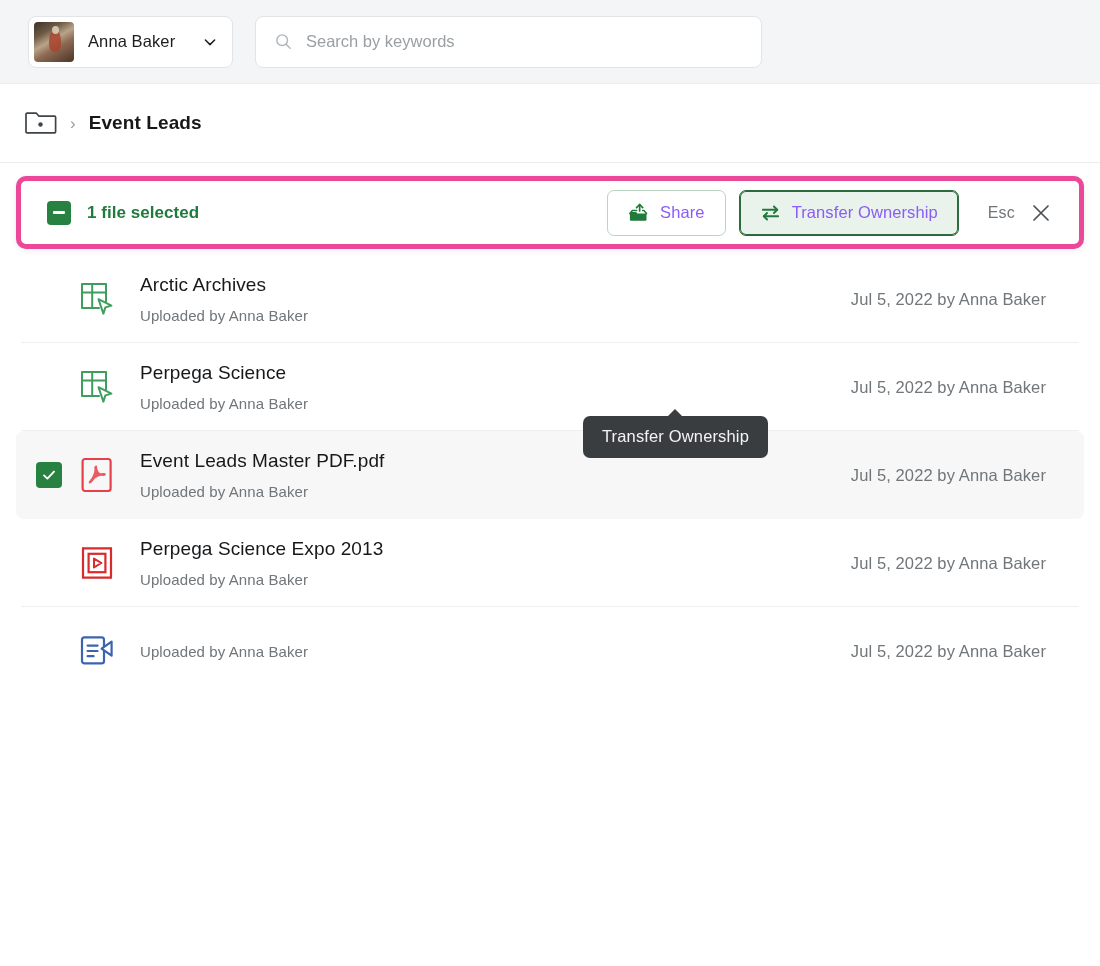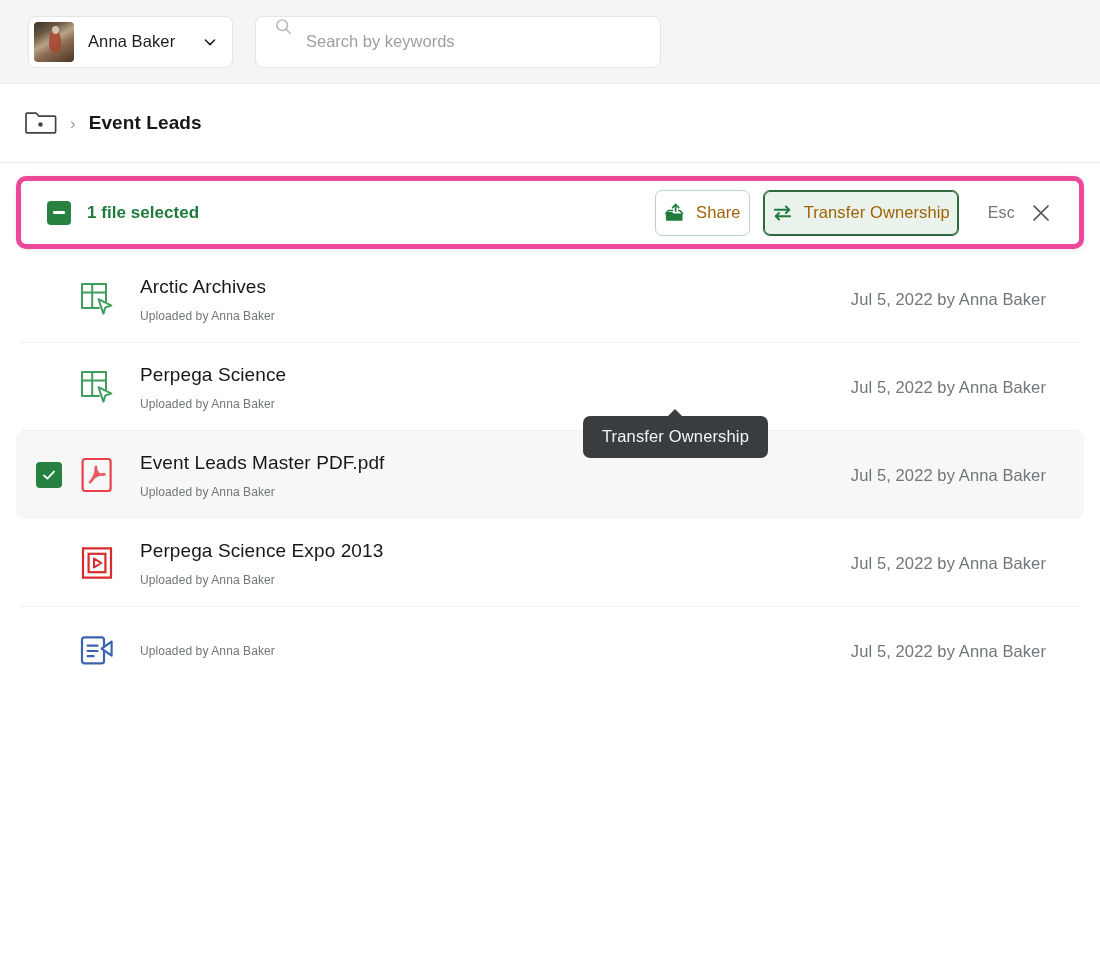--- a/index.html
+++ b/index.html
@@ -68,27 +68,27 @@
   }
   .chev {
     margin-left: auto;
     width: 16px; height: 16px;
     display:flex; align-items:center; justify-content:center;
     flex:0 0 auto;
   }
 
   .search-wrap {
     flex: 0 0 auto;
-    width: 406px;
+    width: 507px;
     height: 52px;
     background: #fff;
     border: 1px solid #e2e4e5;
     border-radius: 8px;
     display: flex;
-    align-items: flex-start;
+    align-items: center;
     gap: 13px;
     padding: 0 18px;
   }
   .search-input {
     border: 0; outline: 0;
     font-family: inherit;
     font-size: 16.5px;
     color: #1d1d1d;
     background: transparent;
     width: 100%;
@@ -154,25 +154,25 @@
     color: #1f7a3c;
     letter-spacing: .05px;
   }
   .act-group { margin-left: auto; display: flex; align-items: center; gap: 13px; }
 
   .act-btn {
     height: 46px;
     display: inline-flex;
     align-items: center;
     gap: 11px;
-    padding: 0 8px;
+    padding: 0 20px;
     border-radius: 7px;
     background: #fff;
     border: 1px solid #b9d4c0;
-    color: #a16207;
+    color: #8b5cf6;
     font-family: inherit;
     font-size: 16.5px;
     letter-spacing: .1px;
     cursor: pointer;
     white-space: nowrap;
   }
   .act-btn.hovered {
     background: #e9f2eb;
     border-color: #2c6b3d;
     box-shadow: 0 0 0 1px #2c6b3d inset;
@@ -246,21 +246,21 @@
   .ficon { width: 42px; flex: 0 0 auto; display:flex; align-items:center; justify-content:center; }
 
   .fmeta { margin-left: 22px; display: flex; flex-direction: column; gap: 11px; min-width: 0; }
   .fname {
     font-size: 19px;
     color: #16181a;
     letter-spacing: .1px;
     white-space: nowrap;
   }
   .fsub {
-    font-size: 12px;
+    font-size: 15px;
     color: #70767a;
     letter-spacing: .1px;
     white-space: nowrap;
   }
   .fdate {
     margin-left: auto;
     font-size: 16.5px;
     color: #70767a;
     letter-spacing: .1px;
     white-space: nowrap;

